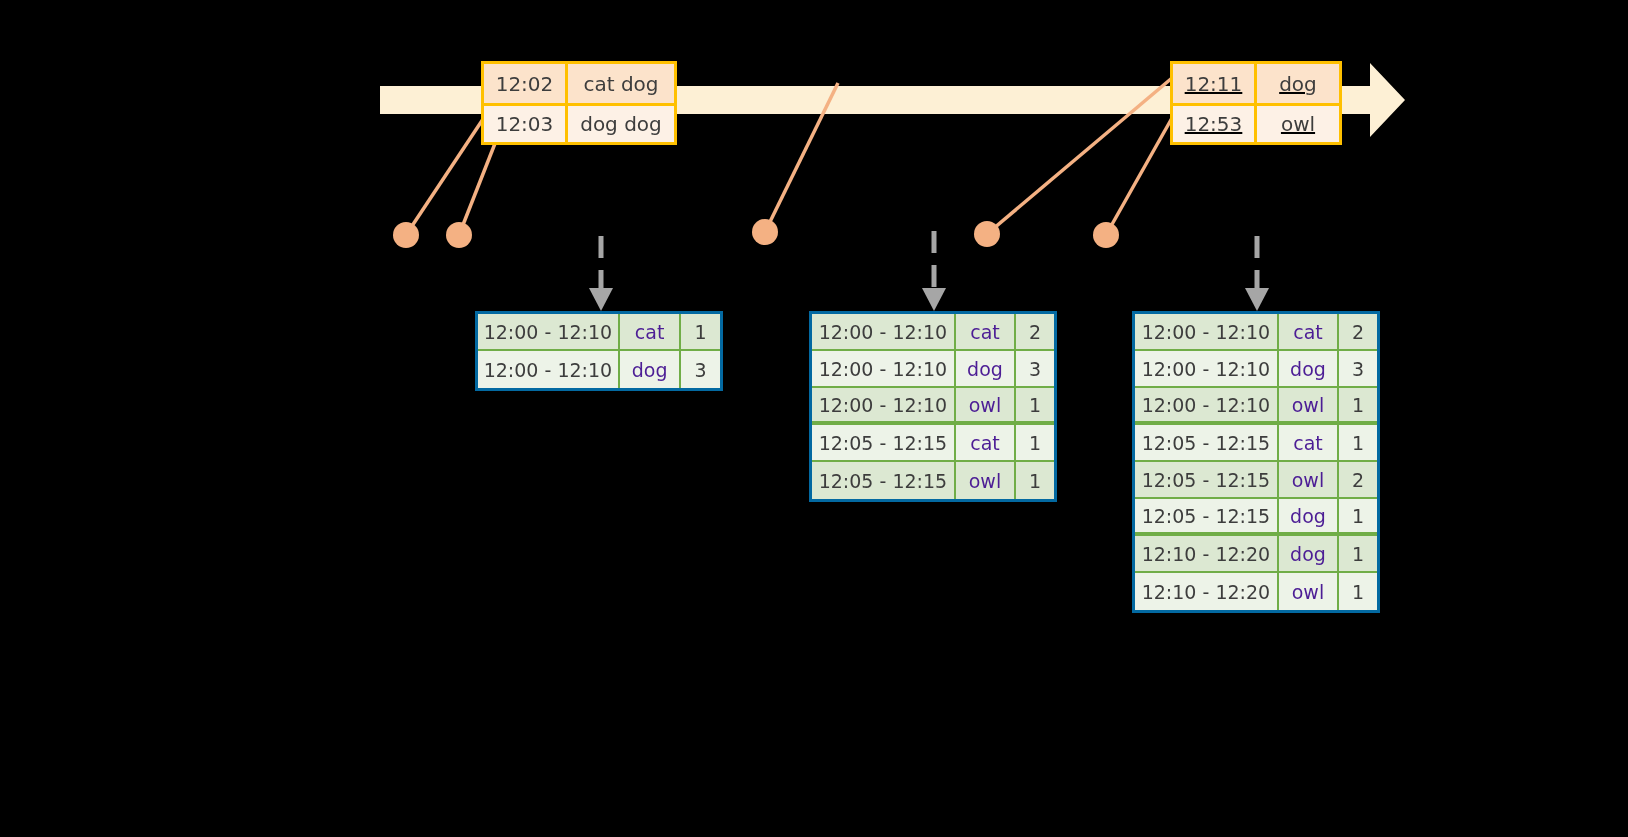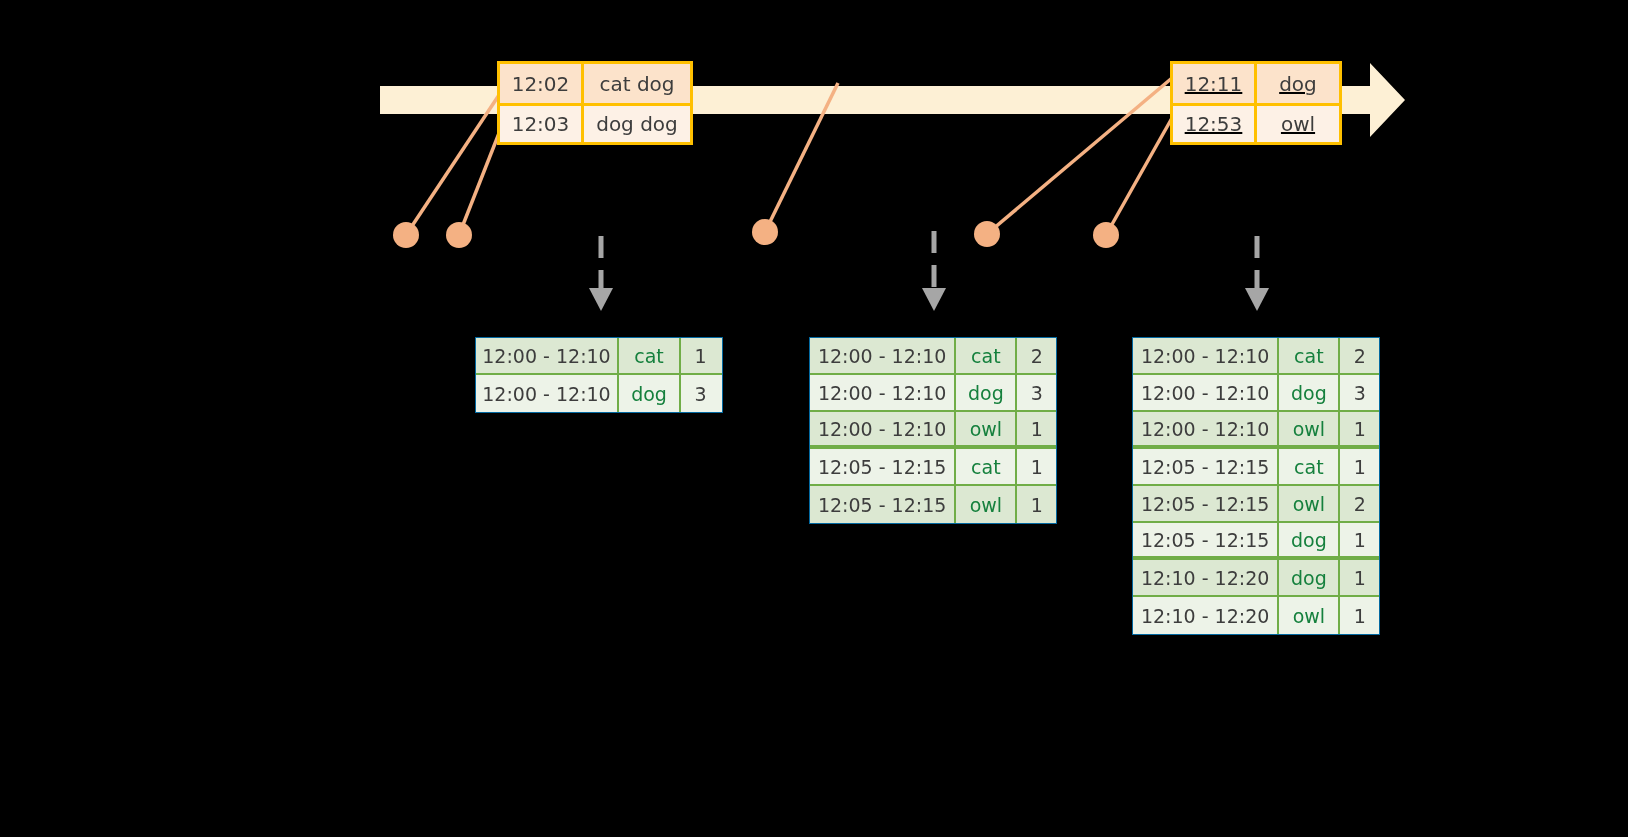--- a/index.html
+++ b/index.html
@@ -65,24 +65,23 @@
     justify-content: center;
     font-size: 20px;
     color: #3d3d3d;
     box-sizing: border-box;
     padding: 0 10px;
   }
 
   
   .result-table {
     position: absolute;
-    border: 1px solid #0369a1;
+    border: 3px solid #0369a1;
     box-sizing: border-box;
     background: #EAF1E3;
-    margin-top: 26px;
   }
   .res-row {
     display: flex;
     height: 37px;
     box-sizing: border-box;
     border-bottom: 2px solid #70AD47;
   }
   .res-row:last-child { border-bottom: none; }
   .res-row.shade-a { background: #DCE8D2; }
   .res-row.shade-b { background: #EDF3E8; }
@@ -95,21 +94,21 @@
     font-size: 19px;
     color: #3d3d3d;
     border-right: 2px solid #70AD47;
     box-sizing: border-box;
   }
   .cell-word {
     display: flex;
     align-items: center;
     justify-content: center;
     font-size: 19px;
-    color: #15803d;
+    color: #4c1d95;
     border-right: 2px solid #70AD47;
     box-sizing: border-box;
   }
   .cell-count {
     display: flex;
     align-items: center;
     justify-content: center;
     font-size: 19px;
     color: #3d3d3d;
     box-sizing: border-box;
@@ -159,21 +158,21 @@
       <line x1="934" y1="231" x2="934" y2="288" stroke-dasharray="22,12"></line>
       <line x1="1257" y1="236" x2="1257" y2="288" stroke-dasharray="22,12"></line>
     </g>
     <g fill="#A6A6A6">
       <polygon points="589,288 613,288 601,311"></polygon>
       <polygon points="922,288 946,288 934,311"></polygon>
       <polygon points="1245,288 1269,288 1257,311"></polygon>
     </g>
   </svg>
 
-  <div class="event-box" id="event-box-1" style="left:497px; top:61px; width:196px;">
+  <div class="event-box" id="event-box-1" style="left:481px; top:61px; width:196px;">
     <div class="event-row shade-a">
       <div class="ev-time">12:02</div>
       <div class="ev-words">cat dog</div>
     </div>
     <div class="event-row shade-b">
       <div class="ev-time">12:03</div>
       <div class="ev-words">dog dog</div>
     </div>
   </div>
 

